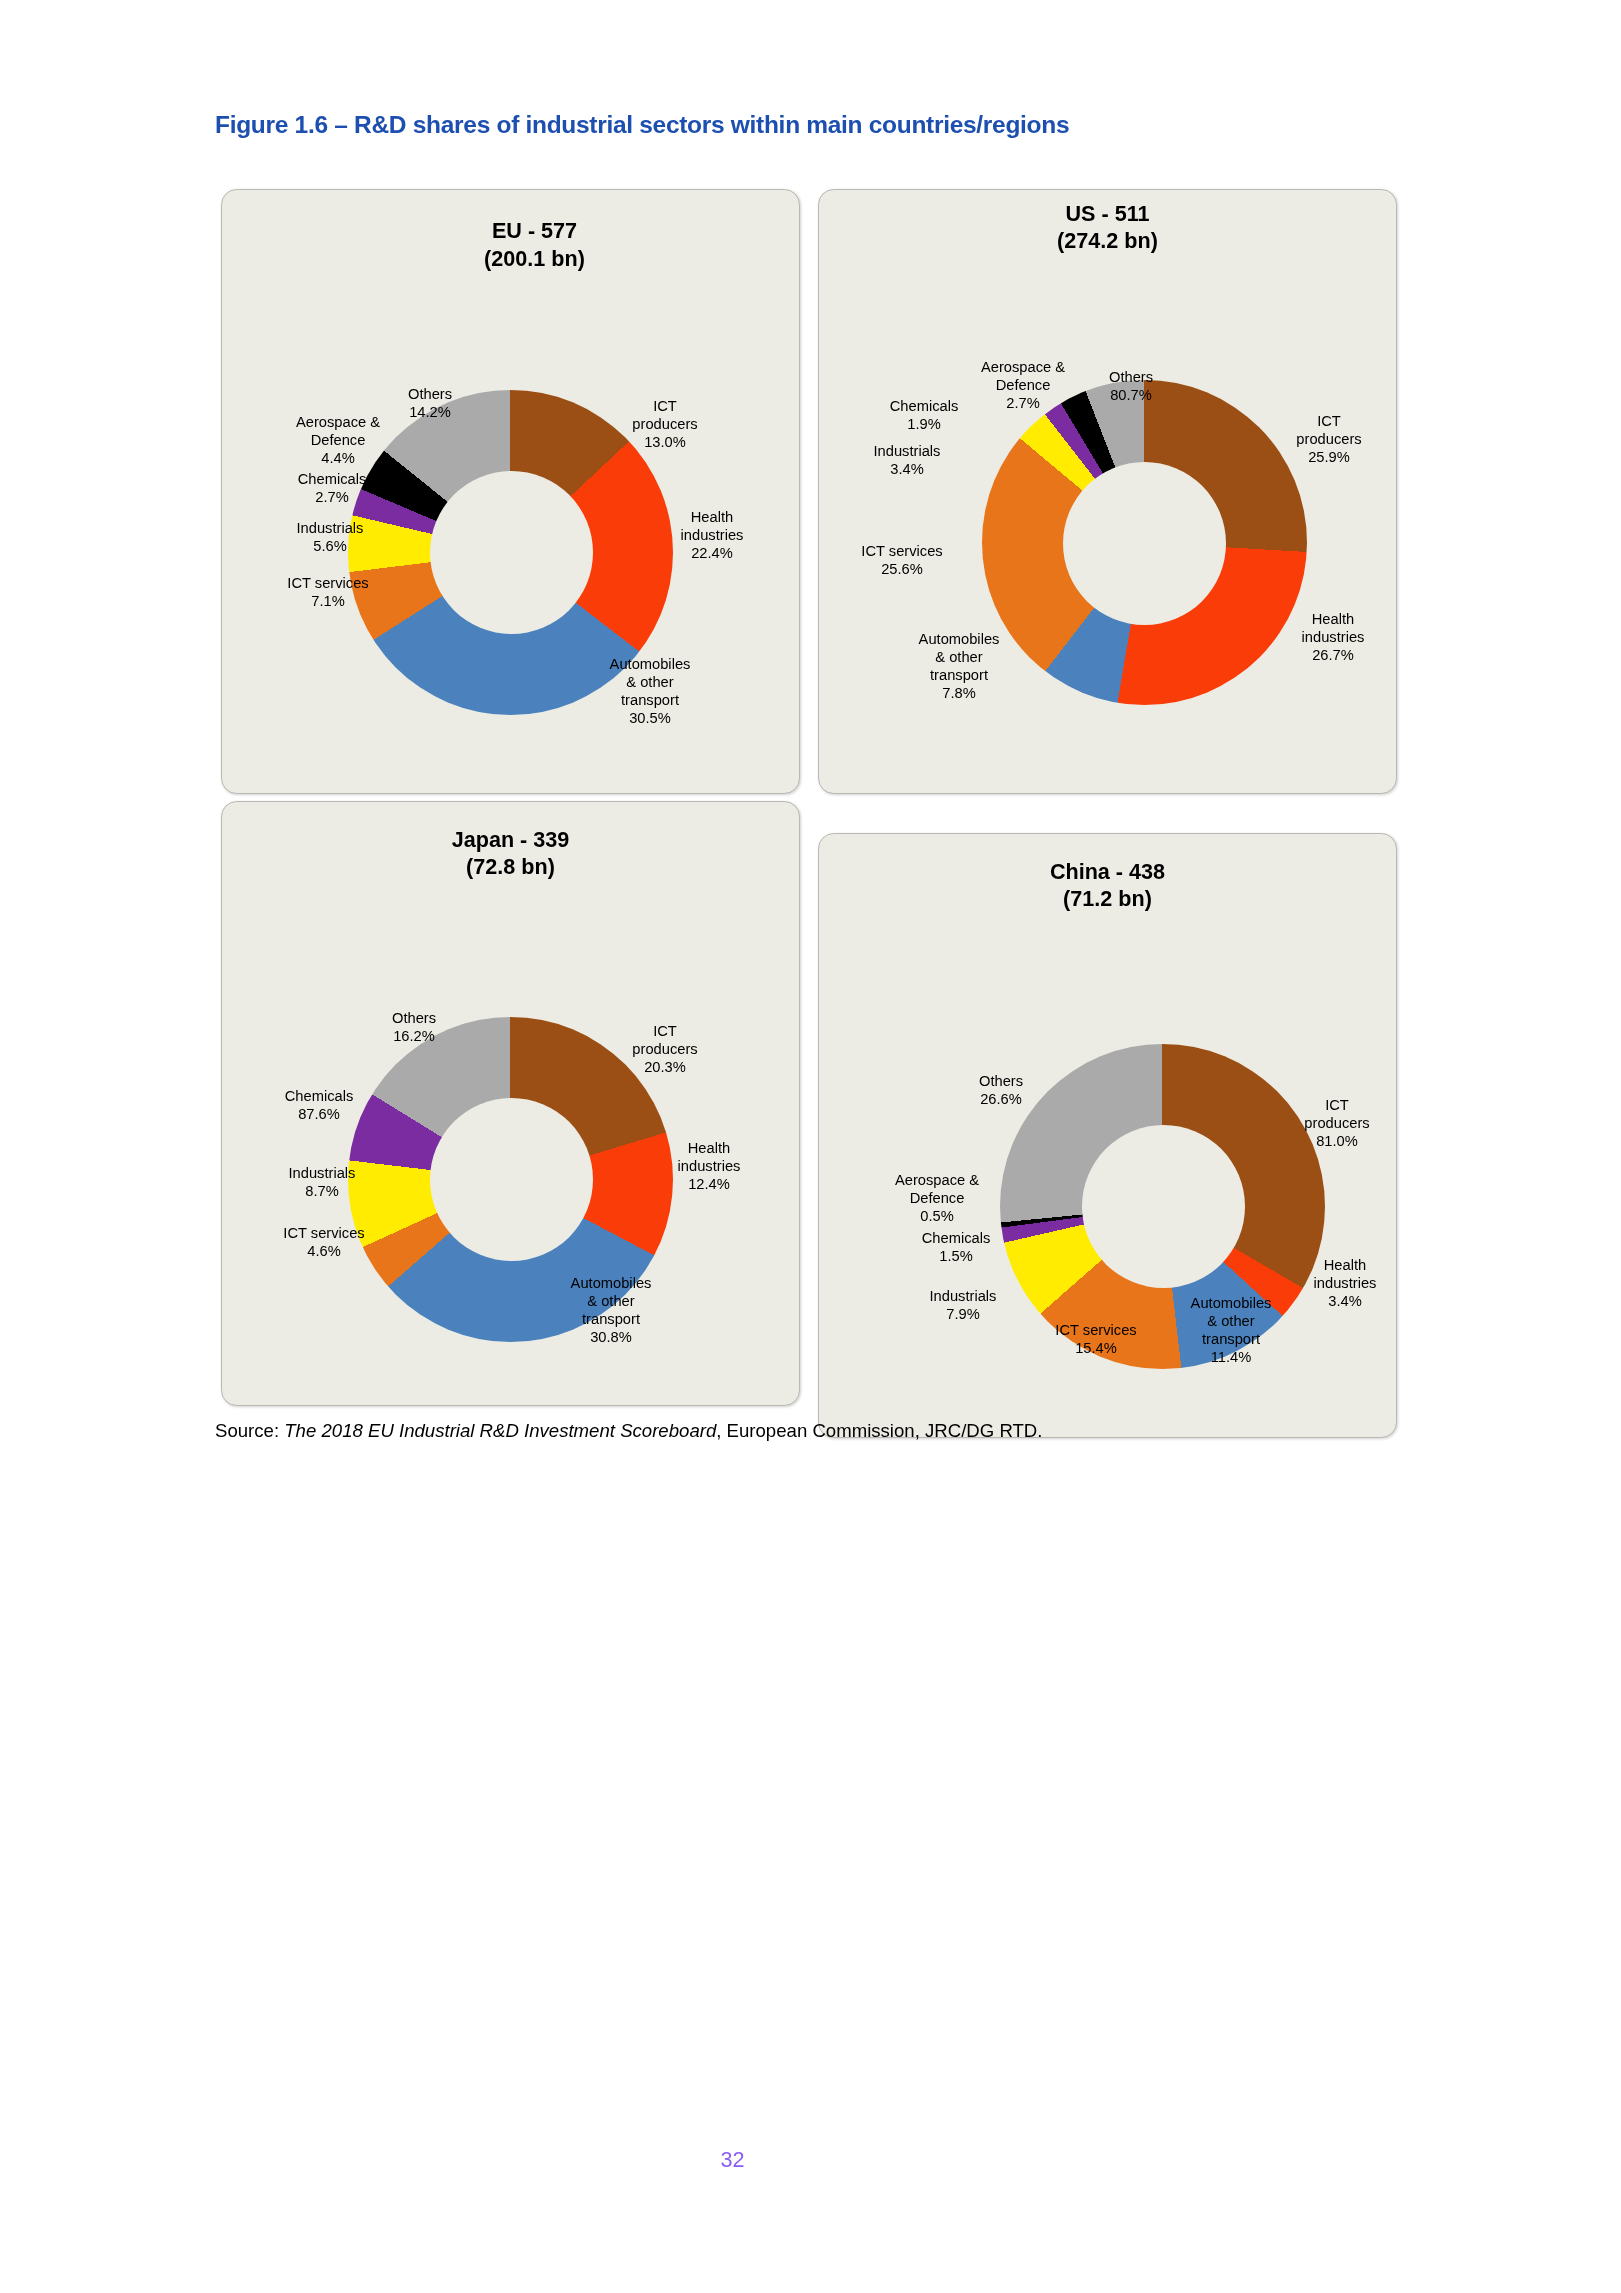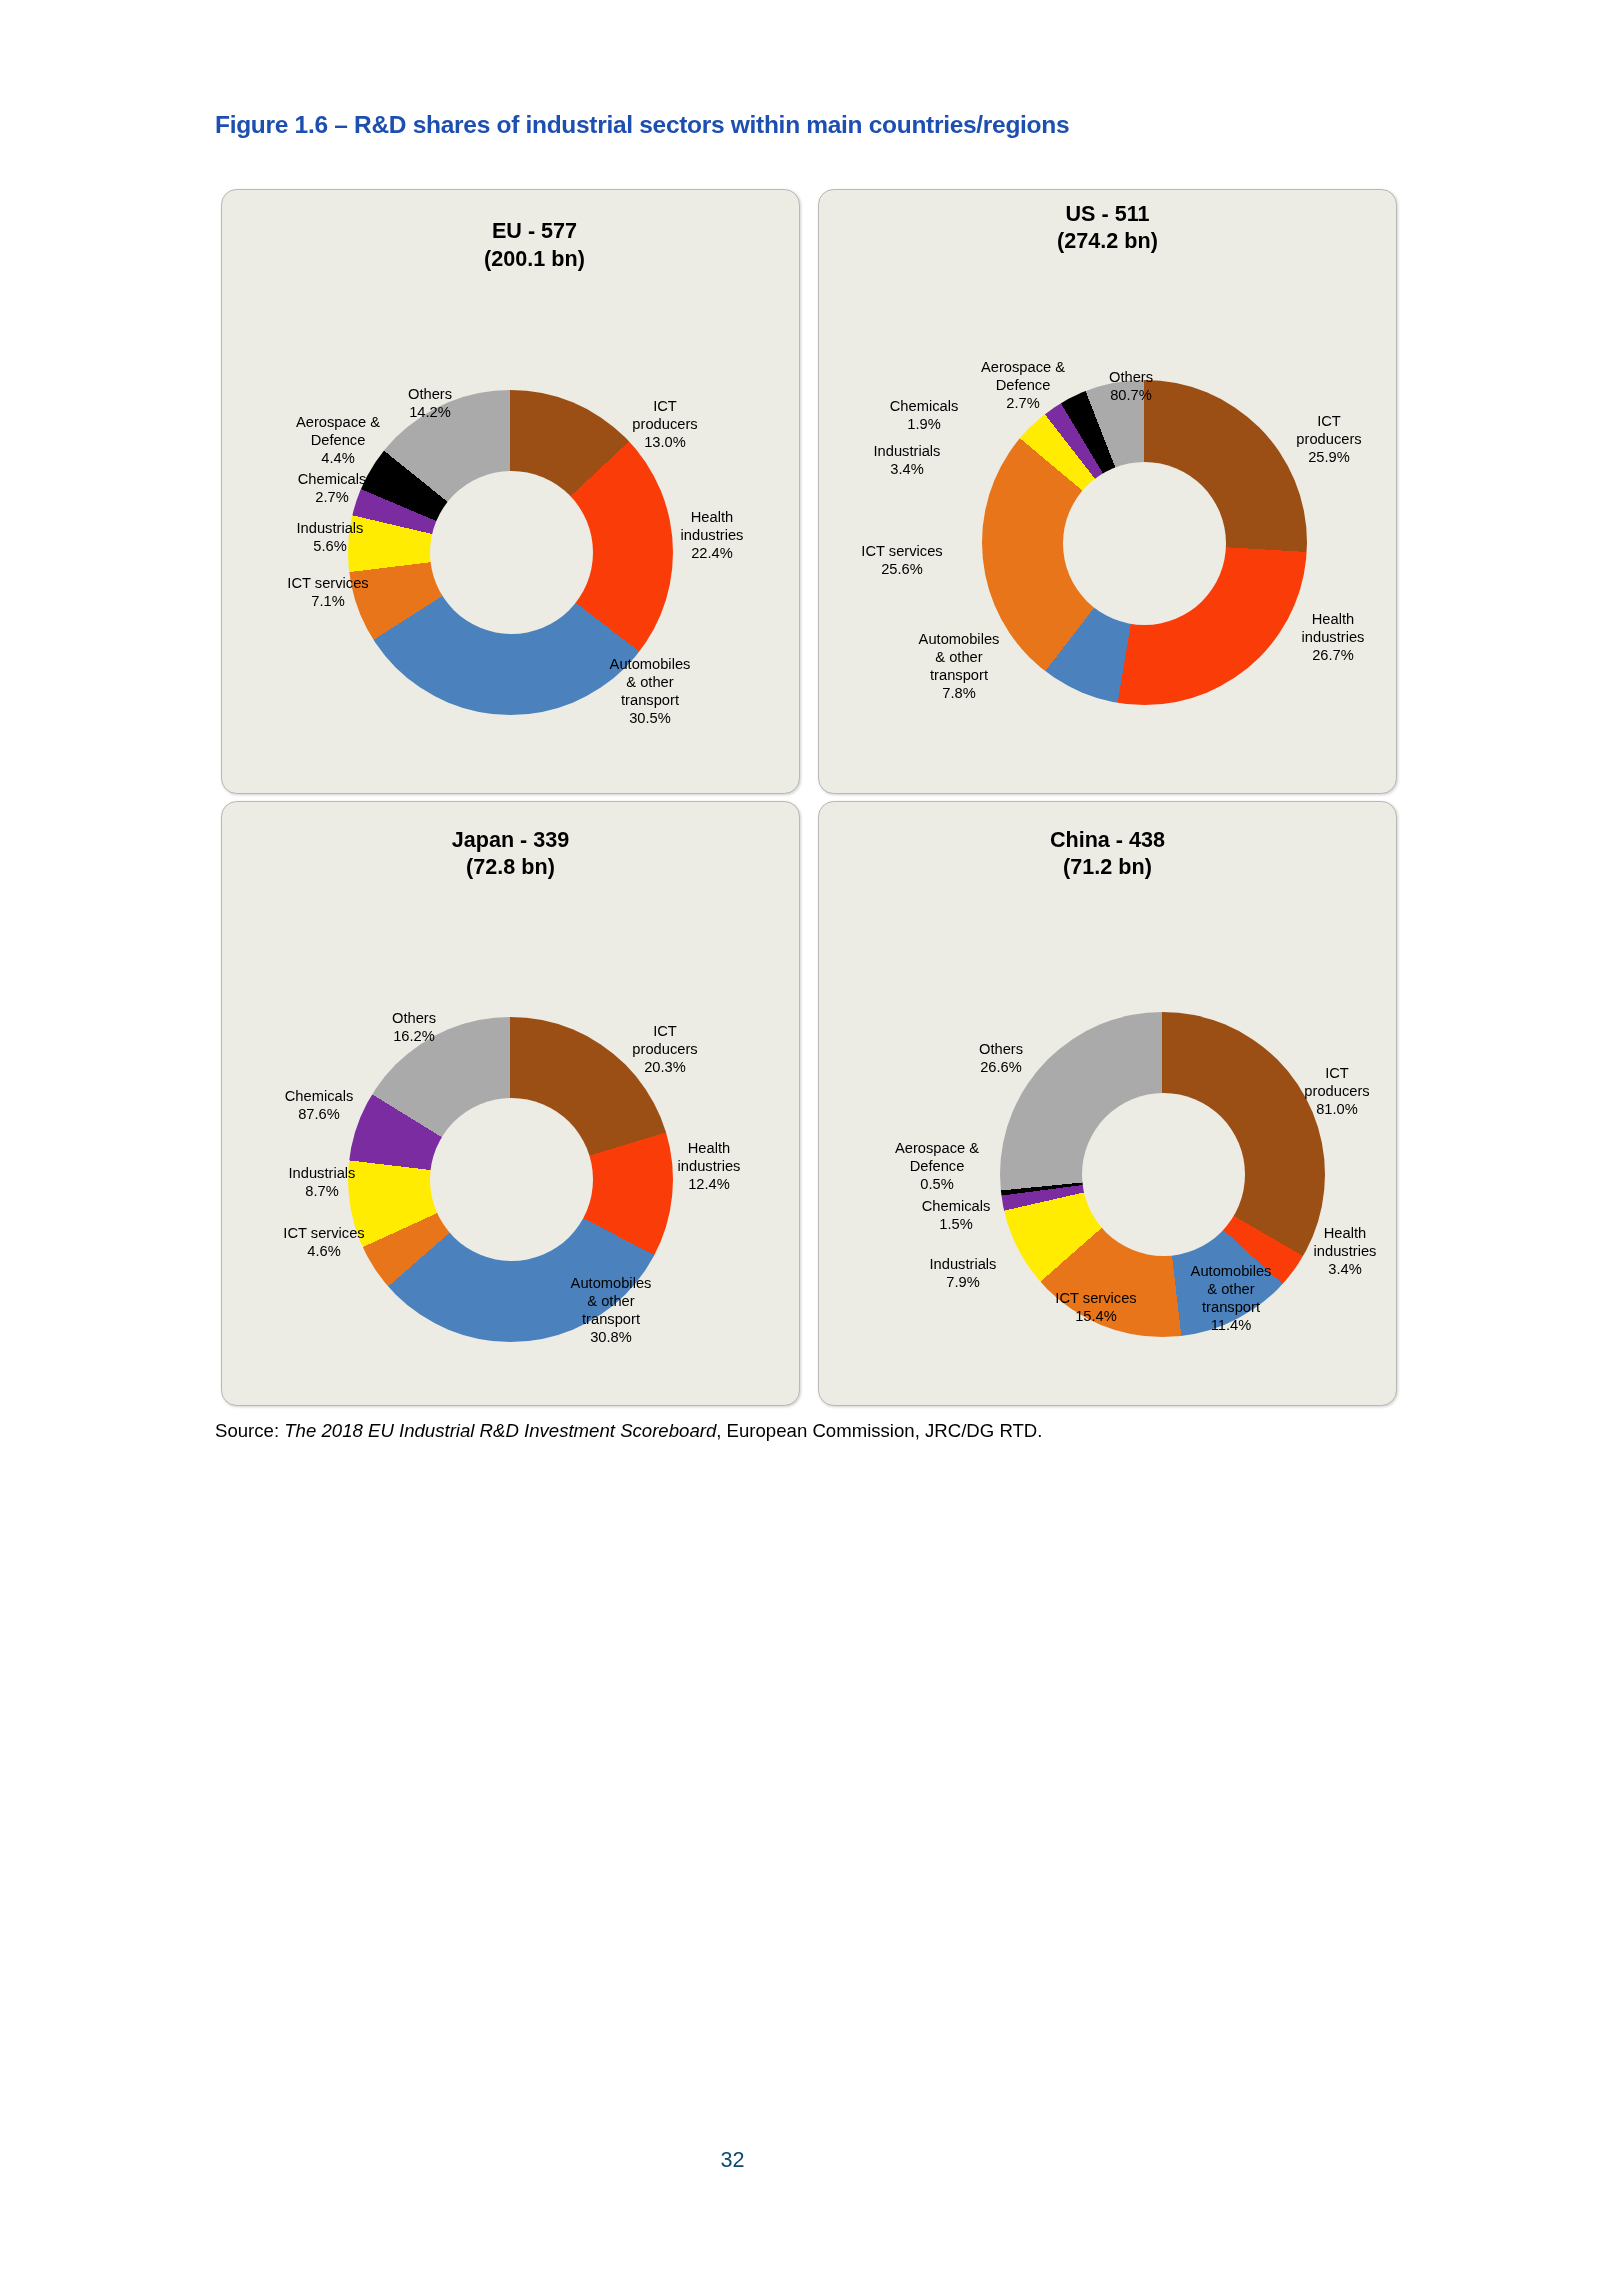--- a/index.html
+++ b/index.html
@@ -24,21 +24,21 @@
     width:579px;height:605px;
     background:#edece4;
     border:1.5px solid #b9b8b2;
     border-radius:15.7px;
     box-sizing:border-box;
     box-shadow:1px 1px 2.9px rgba(0,0,0,0.18);
   }
   .panel.p0{left:0;top:0;padding-left:24px;}
   .panel.p1{left:597px;top:0;}
   .panel.p2{left:0;top:612px;}
-  .panel.p3{left:597px;top:612px;}
+  .panel.p3{left:597px;top:644px;}
 
   .panel-title{
     position:absolute;width:100%;text-align:center;
     font-size:21.6px;font-weight:bold;color:#000;
     line-height:1.28;
   }
   .panel.p0 .panel-title{top:27.4px;}
   .panel.p1 .panel-title{top:9.8px;}
   .panel.p2 .panel-title{top:23.5px;}
   .panel.p3 .panel-title{top:23.5px;}
@@ -56,21 +56,21 @@
   .slice-label .nm{display:block;}
   .slice-label .pc{display:block;}
 
   #source-line{
     position:absolute;left:215px;top:1420px;
     font-size:18.6px;color:#000;white-space:nowrap;
   }
   #source-line .ital{font-style:italic;margin-top:44px;}
   #page-number{
     position:absolute;left:0;top:2147px;width:1465px;
-    text-align:center;font-size:21.6px;color:#0c4a6e;
+    text-align:center;font-size:21.6px;color:#8b5cf6;
   }
 </style>
 </head>
 <body>
 
 <div id="figure-title">Figure 1.6 – R&amp;D shares of industrial sectors within main countries/regions</div>
 
 <div id="panels">
     <div class="panel p0">
       <div class="panel-title"><span>EU - 577</span><span class="l2">(200.1 bn)</span></div>

